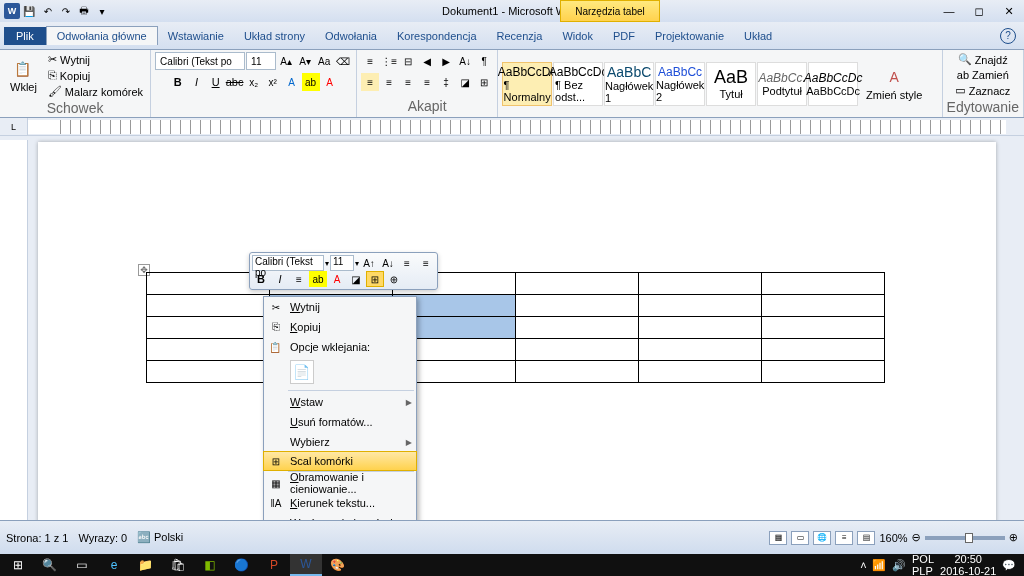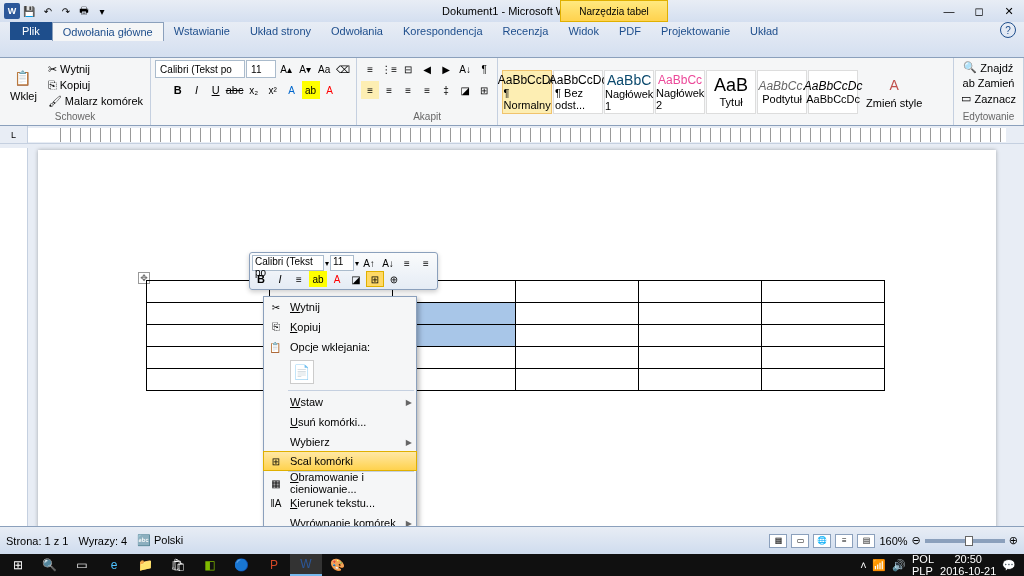--- a/index.html
+++ b/index.html
@@ -4,30 +4,30 @@
 <style>
 *{margin:0;padding:0;box-sizing:border-box;font-family:"Segoe UI",Tahoma,sans-serif;font-size:11px;user-select:none}
 body{background:#fff;width:1024px;height:576px;overflow:hidden;position:relative}
 .titlebar{height:22px;background:linear-gradient(#e8edf5,#d4dff0);display:flex;align-items:center;position:relative}
 .qat{display:flex;gap:2px;padding:0 4px}
 .qat-icon{width:16px;height:16px;display:flex;align-items:center;justify-content:center;font-size:10px}
 .word-icon{width:16px;height:16px;background:#2b579a;color:#fff;display:flex;align-items:center;justify-content:center;font-weight:bold;font-size:9px;border-radius:2px}
 .title-text{position:absolute;left:50%;transform:translateX(-50%);font-size:11px}
 .win-controls{position:absolute;right:0;display:flex}
 .win-btn{width:30px;height:20px;display:flex;align-items:center;justify-content:center;font-size:11px}
-.tabtool{position:absolute;left:560px;top:0;height:22px;width:108px;background:linear-gradient(#ffe97f,#ffd24d);display:flex;align-items:center;justify-content:center;font-size:10px;border:1px solid #e0b000}
-.tabs{height:36px;background:linear-gradient(#e8edf5,#d4dff0);display:flex;align-items:flex-start;border-bottom:1px solid #8ba0bc;padding-left:10px}
+.tabtool{position:absolute;left:560px;top:0;height:22px;width:100px;background:linear-gradient(#ffe97f,#ffd24d);display:flex;align-items:center;justify-content:center;font-size:10px;border:1px solid #e0b000}
+.tabs{height:28px;background:linear-gradient(#e8edf5,#d4dff0);display:flex;align-items:center;border-bottom:1px solid #8ba0bc;padding-left:4px}
 .file-tab{background:#1e4e8c;color:#fff;padding:3px 12px;font-size:11px}
 .tab{padding:3px 10px;font-size:11px;color:#1e4e8c}
 .tab.active{background:#f5f6f7;border:1px solid #8ba0bc;border-bottom:none}
 .help-icon{margin-left:auto;margin-right:8px;color:#1e4e8c;width:16px;height:16px;border:1px solid #1e4e8c;border-radius:50%;display:flex;align-items:center;justify-content:center;font-size:10px}
 .ribbon{height:68px;background:#f5f6f7;border-bottom:1px solid #8ba0bc;display:flex}
 .ribbon-group{border-right:1px solid #c5d0e0;display:flex;flex-direction:column;padding:2px 4px}
 .group-content{flex:1;display:flex;align-items:center;gap:2px}
-.group-label{text-align:center;font-size:10px;color:#666;padding:1px 0}
+.group-label{text-align:center;font-size:14px;color:#666;padding:1px 0}
 .big-btn{display:flex;flex-direction:column;align-items:center;padding:2px 6px;gap:2px}
 .big-btn-icon{width:20px;height:20px;display:flex;align-items:center;justify-content:center;font-size:14px}
 .small-btn{padding:1px 3px;display:flex;align-items:center;gap:3px;font-size:10px}
 .vcol{display:flex;flex-direction:column;gap:1px}
 .font-combo{border:1px solid #abc;background:#fff;padding:1px 4px;font-size:10px;height:18px;display:flex;align-items:center}
 .btn-row{display:flex;gap:1px}
 .rbtn{width:18px;height:18px;border:1px solid transparent;display:flex;align-items:center;justify-content:center;font-size:10px}
 .style-gallery{display:flex;gap:1px}
 .style-item{width:50px;height:44px;border:1px solid #ddd;background:#fff;display:flex;flex-direction:column;align-items:center;justify-content:center;font-size:9px;padding:1px}
 .style-item.sel{border-color:#f0c36d;background:#fdeeb3}
@@ -52,21 +52,21 @@
 .mini-btn.hl{background:#ffd966;border:1px solid #e0b000}
 .context-menu{position:absolute;left:263px;top:296px;width:154px;background:#f5f6f7;border:1px solid #8ba0bc;box-shadow:2px 2px 5px rgba(0,0,0,.3)}
 .menu-item{display:flex;align-items:center;height:20px;padding:0 4px;gap:6px}
 .menu-item.hl{background:linear-gradient(#ffe8a6,#ffd24d);border:1px solid #e0b000;margin:-1px}
 .menu-icon{width:16px;height:16px;display:flex;align-items:center;justify-content:center;font-size:10px}
 .menu-text{flex:1;font-size:11px}
 .menu-arrow{font-size:8px;color:#666}
 .menu-sep{height:1px;background:#c5d0e0;margin:1px 2px 1px 24px}
 .paste-row{padding:3px 0 5px 26px}
 .paste-icon{width:24px;height:24px;border:1px solid #ccc;background:#fff;display:inline-flex;align-items:center;justify-content:center;font-size:14px}
-.statusbar{position:absolute;bottom:22px;left:0;right:0;height:28px;background:linear-gradient(#e8edf5,#cfdcee);border-top:1px solid #8ba0bc;display:flex;align-items:center;padding:0 6px;font-size:10px;gap:10px}
+.statusbar{position:absolute;bottom:22px;left:0;right:0;height:34px;background:linear-gradient(#e8edf5,#cfdcee);border-top:1px solid #8ba0bc;display:flex;align-items:center;padding:0 6px;font-size:10px;gap:10px}
 .status-right{margin-left:auto;display:flex;align-items:center;gap:4px}
 .view-btn{width:18px;height:14px;border:1px solid #8ba0bc;background:#fff;display:flex;align-items:center;justify-content:center;font-size:8px}
 .zoom-slider{width:80px;height:4px;background:#8ba0bc;position:relative}
 .zoom-thumb{position:absolute;left:50%;top:-3px;width:8px;height:10px;background:#fff;border:1px solid #666}
 .taskbar{position:absolute;bottom:0;left:0;right:0;height:22px;background:#101010;display:flex;align-items:center;padding:0 2px}
 .task-btn{width:32px;height:22px;display:flex;align-items:center;justify-content:center;color:#fff;font-size:12px}
 .task-btn.active{background:#333;border-bottom:2px solid #76b9ed}
 .tray{margin-left:auto;display:flex;align-items:center;color:#fff;font-size:9px;gap:6px;padding:0 6px}
 .tray-time{text-align:center;line-height:1.1}
 .underline-first::first-letter{text-decoration:underline}
@@ -197,21 +197,21 @@
           </div>
         <div class="style-item">
             <span class="style-preview">AaBbCcDc</span>
             <span>¶ Bez odst...</span>
           </div>
         <div class="style-item">
             <span class="style-preview" style="color:#0c4a6e;font-size:14px">AaBbC</span>
             <span>Nagłówek 1</span>
           </div>
         <div class="style-item">
-            <span class="style-preview" style="color:#ec4899">AaBbCc</span>
+            <span class="style-preview" style="color:#1d4ed8">AaBbCc</span>
             <span>Nagłówek 2</span>
           </div>
         <div class="style-item">
             <span class="style-preview" style="font-size:18px">AaB</span>
             <span>Tytuł</span>
           </div>
         <div class="style-item">
             <span class="style-preview" style="font-style:italic;color:#666">AaBbCc.</span>
             <span>Podtytuł</span>
           </div>
@@ -350,21 +350,21 @@
     <div class="paste-icon">📄</div>
   </div>
   <div class="menu-sep"></div>
   <div class="menu-item">
     <div class="menu-icon"></div>
     <div class="menu-text underline-first">Wstaw</div>
     <div class="menu-arrow">▶</div>
   </div>
   <div class="menu-item">
     <div class="menu-icon"></div>
-    <div class="menu-text underline-first">Usuń komórki...</div>
+    <div class="menu-text underline-first">Usuń formatów...</div>
   </div>
   <div class="menu-item">
     <div class="menu-icon"></div>
     <div class="menu-text">Wybierz</div>
     <div class="menu-arrow">▶</div>
   </div>
   <div class="menu-item hl">
     <div class="menu-icon">⊞</div>
     <div class="menu-text">Scal komórki</div>
   </div>
@@ -389,21 +389,21 @@
   </div>
   <div class="menu-sep"></div>
   <div class="menu-item">
     <div class="menu-icon">▤</div>
     <div class="menu-text underline-first">Właściwości tabeli...</div>
   </div>
 </div>
 
 <div class="statusbar">
   <span>Strona: 1 z 1</span>
-  <span>Wyrazy: 4</span>
+  <span>Wyrazy: 0</span>
   <span>🔤 <span>Polski</span></span>
   <div class="status-right">
     <div class="view-btn">▦</div>
     <div class="view-btn">▭</div>
     <div class="view-btn">🌐</div>
     <div class="view-btn">≡</div>
     <div class="view-btn">▤</div>
     <span>160%</span>
     <span>⊖</span>
     <div class="zoom-slider">

